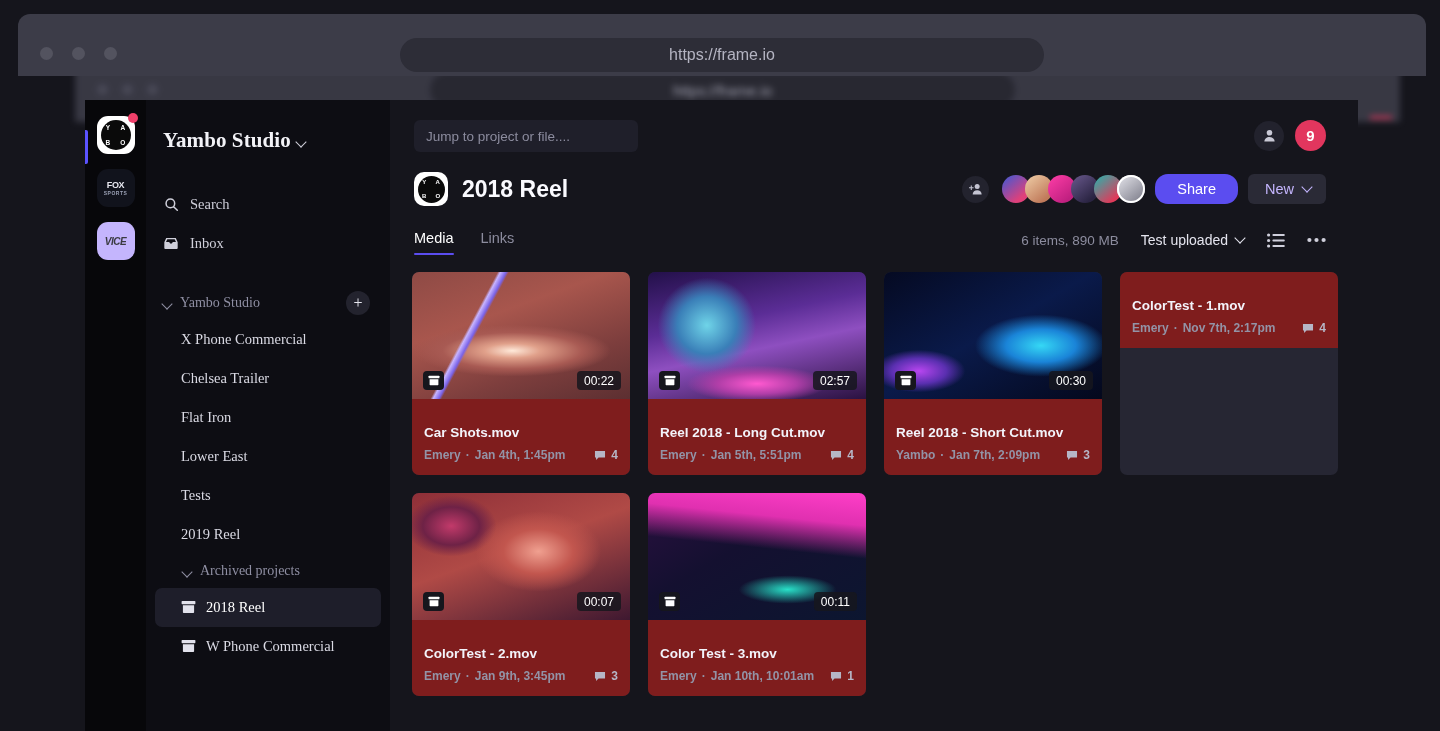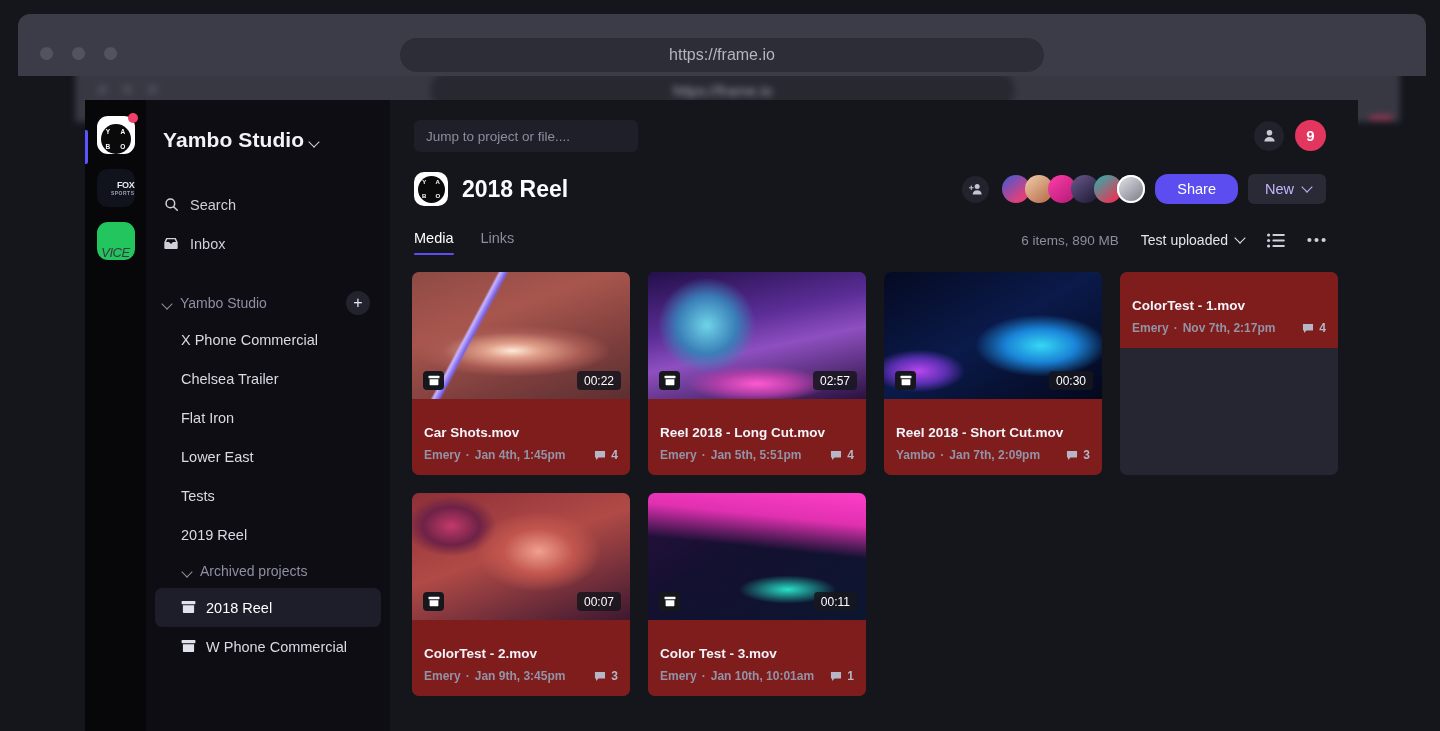--- a/index.html
+++ b/index.html
@@ -53,39 +53,39 @@
   .rail {
     width: 61px; background: #07070a; flex: 0 0 61px;
     display: flex; flex-direction: column; align-items: center; padding-top: 16px; gap: 15px;
     position: relative;
   }
   .rail-accent {
     position: absolute; left: 0; top: 30px; width: 3px; height: 34px;
     background: #5b53ff; border-radius: 0 2px 2px 0;
   }
   .ws { width: 38px; height: 38px; border-radius: 11px; position: relative;
-        display: flex; align-items: flex-end; justify-content: center; }
+        display: flex; align-items: center; justify-content: center; }
   .ws-yambo { background: #ffffff; }
   .ws-yambo .inner {
     width: 30px; height: 30px; border-radius: 50%; background: #0a0a0a;
     display: grid; grid-template-columns: 1fr 1fr; grid-template-rows: 1fr 1fr;
     place-items: center; color: #fff; font-size: 6.5px; font-weight: 700; letter-spacing: .3px;
   }
   .ws-badge {
     position: absolute; right: -3px; top: -3px; width: 10px; height: 10px;
     border-radius: 50%; background: #f0406a;
   }
   .ws-fox { background: #11131c; color: #e8e8f0; font-size: 9px; font-weight: 800;
             flex-direction: column; line-height: 1; letter-spacing: -.3px; }
   .ws-fox .sub { font-size: 5px; letter-spacing: .5px; margin-top: 1px; color: #9aa0b4; }
-  .ws-vice { background: #22c55e; color: #3a3a40; font-size: 13px; font-weight: 400;
+  .ws-vice { background: #c4b5fd; color: #3a3a40; font-size: 10px; font-weight: 700;
              font-style: italic; letter-spacing: -.5px; }
 
   
-  .nav { width: 244px; flex: 0 0 244px; background: #0d0d13; padding: 18px 0 16px 0; }
+  .nav { width: 244px; flex: 0 0 244px; background: #0d0d13; padding: 18px 0 16px 0; font-family: Liberation Serif, serif; }
   .nav-head { display: flex; align-items: center; gap: 6px; padding: 0 0 0 17px; height: 44px; }
   .nav-head .title { color: #f2f2f7; font-size: 21px; font-weight: 600; letter-spacing: .1px; }
   .chev { display: inline-block; width: 9px; height: 9px; position: relative; }
   .chev::after {
     content: ""; position: absolute; left: 0; top: 0;
     width: 7px; height: 7px; border-right: 1.6px solid currentColor; border-bottom: 1.6px solid currentColor;
     transform: rotate(45deg);
   }
   .nav-link {
     display: flex; align-items: center; gap: 11px; height: 39px;

